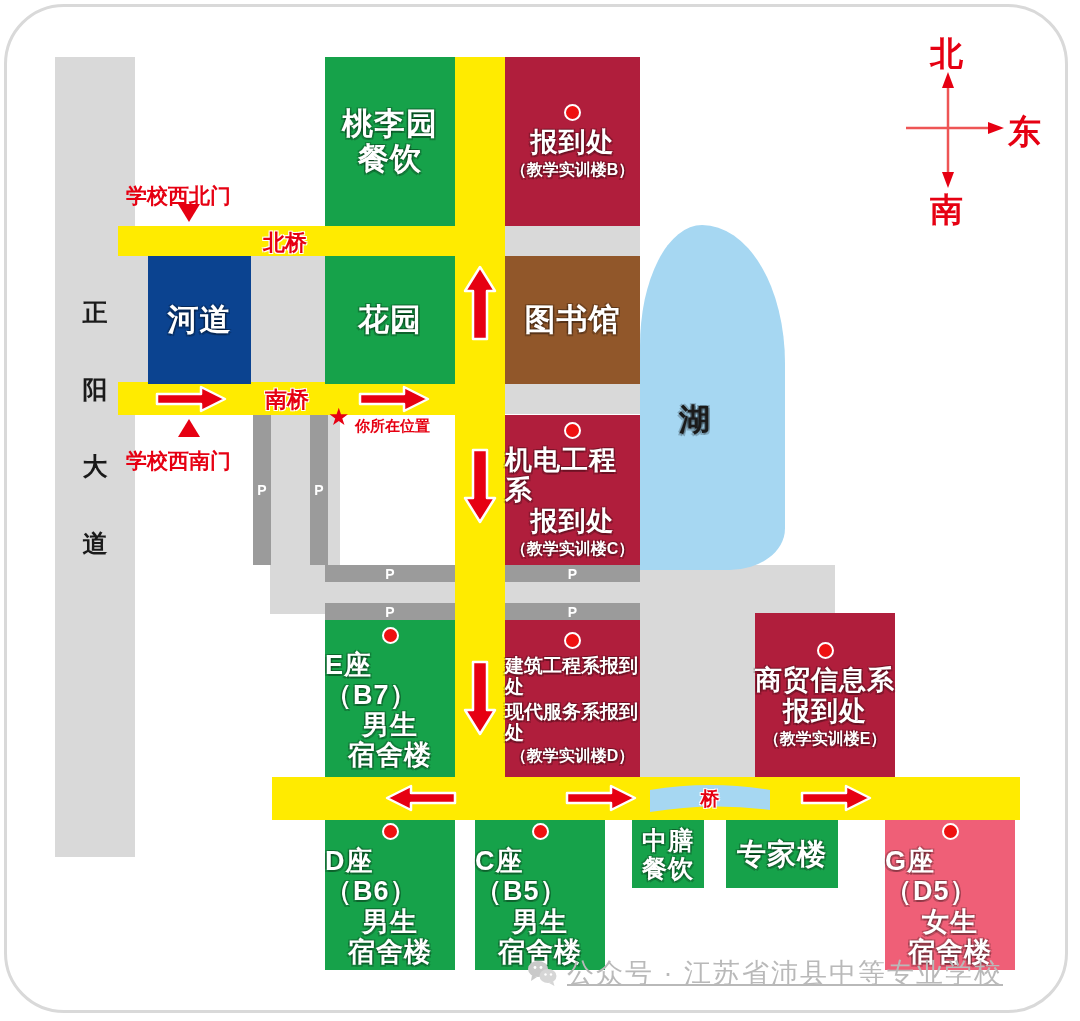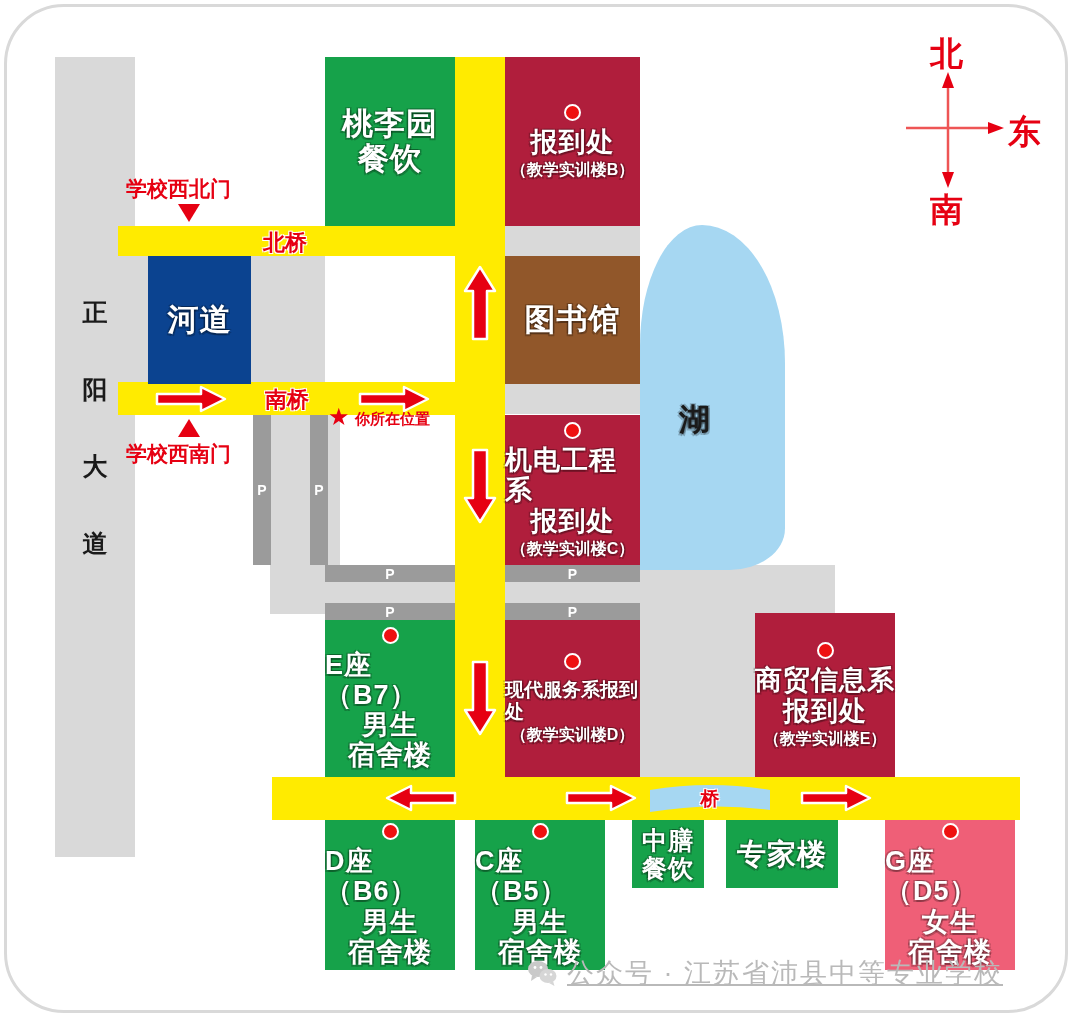--- a/index.html
+++ b/index.html
@@ -61,20 +61,21 @@
   }
 
   
   .arrow{position:absolute;}
   .arrow svg{display:block;}
 
   
   .redlbl{
     position:absolute;color:#e60012;font-weight:bold;
     white-space:nowrap;
+    margin-top:7px;
   }
 
   
   #avenue-label{
     position:absolute;left:60px;top:300px;width:70px;
     display:flex;flex-direction:column;align-items:center;
     color:#1a1a1a;font-size:25px;font-weight:bold;line-height:1;
   }
   #avenue-label span{margin-bottom:52px;}
 
@@ -149,20 +150,23 @@
   <div class="blk crimson" style="left:505px;top:57px;width:135px;height:169px;">
     <div class="dot"></div>
     <div class="l2">报到处</div>
     <div class="sub">（教学实训楼B）</div>
   </div>
 
   <div class="blk navy" style="left:148px;top:256px;width:103px;height:128px;">
     <div class="l1">河道</div>
   </div>
 
+  <div class="blk green" style="left:325px;top:256px;width:130px;height:128px;">
+    <div class="l1">花园</div>
+  </div>
 
   <div class="blk brown" style="left:505px;top:256px;width:135px;height:128px;">
     <div class="l1">图书馆</div>
   </div>
 
   <div class="lightgray" style="position:absolute;left:268px;top:415px;width:58px;height:150px;"></div>
   <div class="pstrip" style="left:253px;top:415px;width:18px;height:150px;">
     <span>P</span>
   </div>
   <div class="pstrip" style="left:310px;top:415px;width:18px;height:150px;">
@@ -192,20 +196,21 @@
 
   <div class="blk green" style="left:325px;top:620px;width:130px;height:157px;">
     <div class="dot"></div>
     <div class="l2">E座（B7）</div>
     <div class="l2">男生</div>
     <div class="l2">宿舍楼</div>
   </div>
 
   <div class="blk crimson" style="left:505px;top:620px;width:135px;height:157px;">
     <div class="dot"></div>
+    <div class="tiny" style="font-size:19px;">建筑工程系报到处</div>
     <div class="tiny" style="font-size:19px;margin-top:3px;">现代服务系报到处</div>
     <div class="sub">（教学实训楼D）</div>
   </div>
 
   <div class="blk crimson" style="left:755px;top:613px;width:140px;height:164px;">
     <div class="dot"></div>
     <div class="l2">商贸信息系</div>
     <div class="l2">报到处</div>
     <div class="sub">（教学实训楼E）</div>
   </div>

